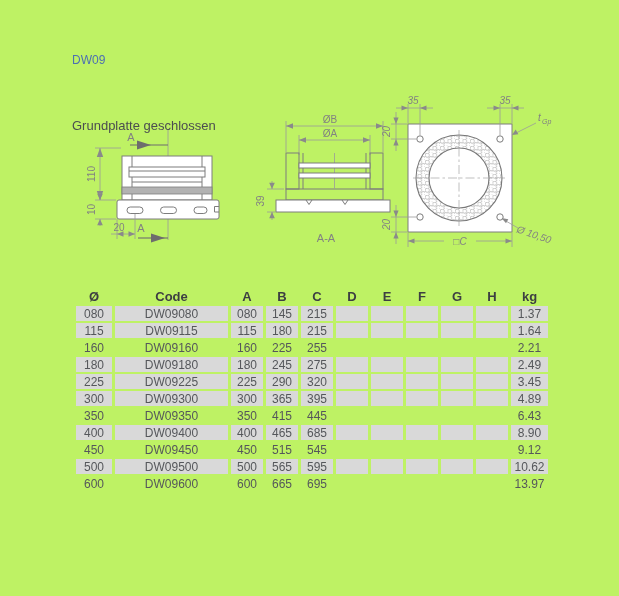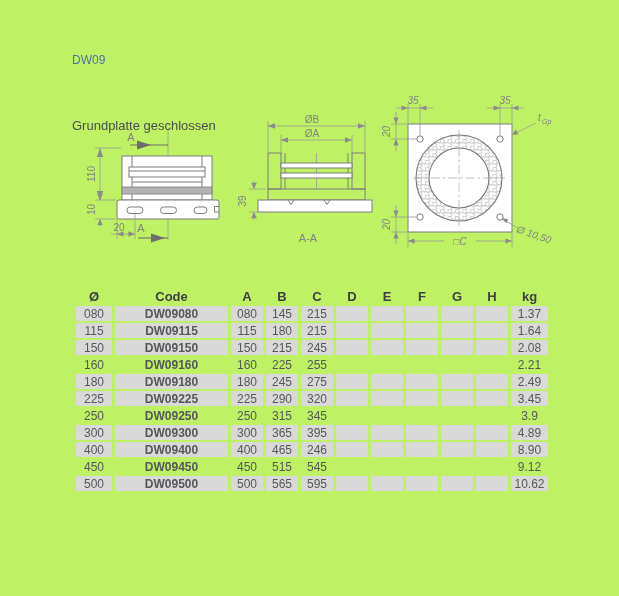--- a/index.html
+++ b/index.html
@@ -5,21 +5,21 @@
   html,body { margin:0; padding:0; background:#ffffff; }
   .page {
     position:relative; width:619px; height:596px; overflow:hidden;
     background:#bef264; font-family:"Liberation Sans", sans-serif;
   }
   .title { position:absolute; left:72px; top:53px; font-size:12px; color:#4d70b2; }
   .subtitle { position:absolute; left:72px; top:70px; font-size:13px; color:#4b4d50;margin-top:48px; }
 
   .draw { position:absolute; }
   .d-side    { left:86px;  top:108px; }
-  .d-section { left:238px; top:108px; }
+  .d-section { left:256px; top:108px; }
   .d-top     { left:380px; top:90px;font-style:italic; }
 
   svg text { font-family:"Liberation Sans", sans-serif; fill:#828282; }
   .ol  { stroke:#7d7d7d; stroke-width:1; fill:none; }
   .olw { stroke:#7d7d7d; stroke-width:1; fill:#ffffff; }
   .dim { stroke:#9b9b9b; stroke-width:0.8; fill:none; }
   .sec { stroke:#6d6d6d; stroke-width:1.1; fill:none; }
   .arr { fill:#8a8a8a; stroke:none; }
   .sarr{ fill:#6d6d6d; stroke:none; }
   .cl  { stroke:#a3a3a3; stroke-width:0.7; fill:none; stroke-dasharray:9 3 2.5 3; }
@@ -32,21 +32,21 @@
   }
   table.dims th {
     font-size:13px; font-weight:bold; color:#3d3f42;
     height:16px; padding:0; text-align:center; vertical-align:middle;
   }
   table.dims td {
     font-size:12px; color:#55575b; height:15px; padding:0;
     text-align:center; vertical-align:middle; white-space:nowrap;
   }
   tr.shaded td { background:#d9d9d9; }
-  td.link { color:#4a6fae; cursor:pointer;font-weight:bold; }
+  td.link { color:#4a6fae; cursor:pointer; }
   .col0 { width:36px; }  .col1 { width:113px; }
   .col2,.col3,.col4,.col5,.col6,.col7,.col8,.col9 { width:32px; }
   .col10 { width:37px; }
   td.col10 { text-align:right; padding-right:3px;margin-left:26px; }
   th.col10 { text-align:left; padding-left:7px;margin-top:44px; }
 </style>
 </head>
 <body>
 
 <div class="page">
@@ -295,33 +295,20 @@
           <td class="col2">115</td>
           <td class="col3">180</td>
           <td class="col4">215</td>
           <td class="col5"></td>
           <td class="col6"></td>
           <td class="col7"></td>
           <td class="col8"></td>
           <td class="col9"></td>
           <td class="col10">1.64</td>
         </tr>
-        <tr class="shaded">
-          <td class="col0">150</td>
-          <td class="col1 link">DW09150</td>
-          <td class="col2">150</td>
-          <td class="col3">215</td>
-          <td class="col4">245</td>
-          <td class="col5"></td>
-          <td class="col6"></td>
-          <td class="col7"></td>
-          <td class="col8"></td>
-          <td class="col9"></td>
-          <td class="col10">2.08</td>
-        </tr>
         <tr class="plain">
           <td class="col0">160</td>
           <td class="col1 link">DW09160</td>
           <td class="col2">160</td>
           <td class="col3">225</td>
           <td class="col4">255</td>
           <td class="col5"></td>
           <td class="col6"></td>
           <td class="col7"></td>
           <td class="col8"></td>
@@ -347,52 +334,52 @@
           <td class="col2">225</td>
           <td class="col3">290</td>
           <td class="col4">320</td>
           <td class="col5"></td>
           <td class="col6"></td>
           <td class="col7"></td>
           <td class="col8"></td>
           <td class="col9"></td>
           <td class="col10">3.45</td>
         </tr>
-        <tr class="plain">
-          <td class="col0">250</td>
-          <td class="col1 link">DW09250</td>
-          <td class="col2">250</td>
-          <td class="col3">315</td>
-          <td class="col4">345</td>
-          <td class="col5"></td>
-          <td class="col6"></td>
-          <td class="col7"></td>
-          <td class="col8"></td>
-          <td class="col9"></td>
-          <td class="col10">3.9</td>
-        </tr>
         <tr class="shaded">
           <td class="col0">300</td>
           <td class="col1 link">DW09300</td>
           <td class="col2">300</td>
           <td class="col3">365</td>
           <td class="col4">395</td>
           <td class="col5"></td>
           <td class="col6"></td>
           <td class="col7"></td>
           <td class="col8"></td>
           <td class="col9"></td>
           <td class="col10">4.89</td>
         </tr>
+        <tr class="plain">
+          <td class="col0">350</td>
+          <td class="col1 link">DW09350</td>
+          <td class="col2">350</td>
+          <td class="col3">415</td>
+          <td class="col4">445</td>
+          <td class="col5"></td>
+          <td class="col6"></td>
+          <td class="col7"></td>
+          <td class="col8"></td>
+          <td class="col9"></td>
+          <td class="col10">6.43</td>
+        </tr>
         <tr class="shaded">
           <td class="col0">400</td>
           <td class="col1 link">DW09400</td>
           <td class="col2">400</td>
           <td class="col3">465</td>
-          <td class="col4">246</td>
+          <td class="col4">685</td>
           <td class="col5"></td>
           <td class="col6"></td>
           <td class="col7"></td>
           <td class="col8"></td>
           <td class="col9"></td>
           <td class="col10">8.90</td>
         </tr>
         <tr class="plain">
           <td class="col0">450</td>
           <td class="col1 link">DW09450</td>
@@ -412,16 +399,29 @@
           <td class="col2">500</td>
           <td class="col3">565</td>
           <td class="col4">595</td>
           <td class="col5"></td>
           <td class="col6"></td>
           <td class="col7"></td>
           <td class="col8"></td>
           <td class="col9"></td>
           <td class="col10">10.62</td>
         </tr>
+        <tr class="plain">
+          <td class="col0">600</td>
+          <td class="col1 link">DW09600</td>
+          <td class="col2">600</td>
+          <td class="col3">665</td>
+          <td class="col4">695</td>
+          <td class="col5"></td>
+          <td class="col6"></td>
+          <td class="col7"></td>
+          <td class="col8"></td>
+          <td class="col9"></td>
+          <td class="col10">13.97</td>
+        </tr>
       </tbody>
   </table>
 
 </div>
 
 </body></html>

